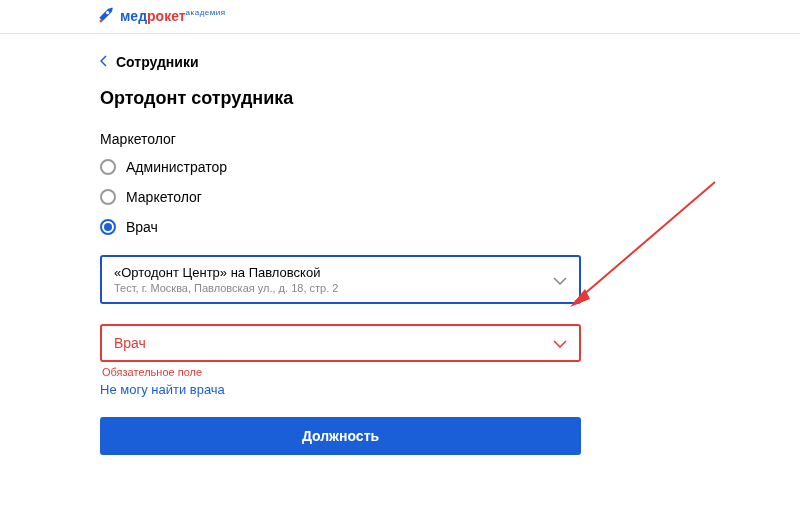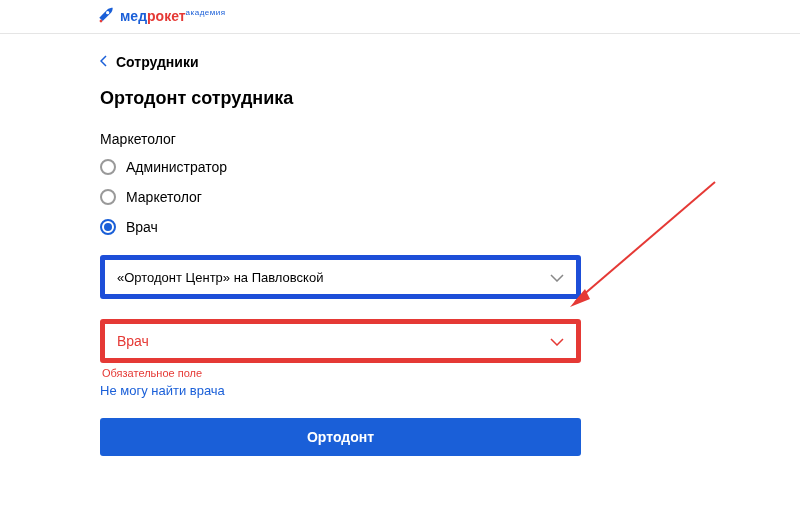--- a/index.html
+++ b/index.html
@@ -108,21 +108,21 @@
       width: 8px;
       height: 8px;
       border-radius: 50%;
       background: #1a5fd8;
     }
     .radio-label {
       font-size: 14px;
       color: #000;
     }
     .select-field {
-      border: 5px solid #1d4ed8;
+      border: 2px solid #1d4ed8;
       border-radius: 3px;
       padding: 8px 12px;
       margin-bottom: 20px;
       display: flex;
       justify-content: space-between;
       align-items: center;
       cursor: pointer;
       width: 481px;
     }
     .select-content {
@@ -229,20 +229,21 @@
       <div class="radio-circle selected">
         <div class="radio-dot"></div>
       </div>
       <span class="radio-label">Врач</span>
     </div>
   </div>
 
   <div class="select-field">
     <div class="select-content">
       <div class="select-main">«Ортодонт Центр» на Павловской</div>
+      <div class="select-sub">Тест, г. Москва, Павловская ул., д. 18, стр. 2</div>
     </div>
     <span class="select-chevron">
       <svg width="14" height="8" viewBox="0 0 14 8">
           <path d="M1 1 L7 7 L13 1" stroke="#888" stroke-width="1.5" fill="none"></path>
         </svg>
     </span>
   </div>
 
   <div class="select-field error">
     <div class="select-content">
@@ -250,19 +251,19 @@
     </div>
     <span class="select-chevron">
       <svg width="14" height="8" viewBox="0 0 14 8">
           <path d="M1 1 L7 7 L13 1" stroke="#e53935" stroke-width="1.5" fill="none"></path>
         </svg>
     </span>
   </div>
   <div class="error-text">Обязательное поле</div>
   <a class="link-text">Не могу найти врача</a>
 
-  <button class="submit-button">Ортодонт</button>
+  <button class="submit-button">Должность</button>
 </div>
 
 <svg class="annotation-arrow" width="160" height="140" viewBox="0 0 160 140">
   <line x1="155" y1="5" x2="15" y2="125" stroke="#e53935" stroke-width="2"></line>
   <polygon points="10,130 25,112 30,122" fill="#e53935"></polygon>
 </svg>
 
 </body></html>

